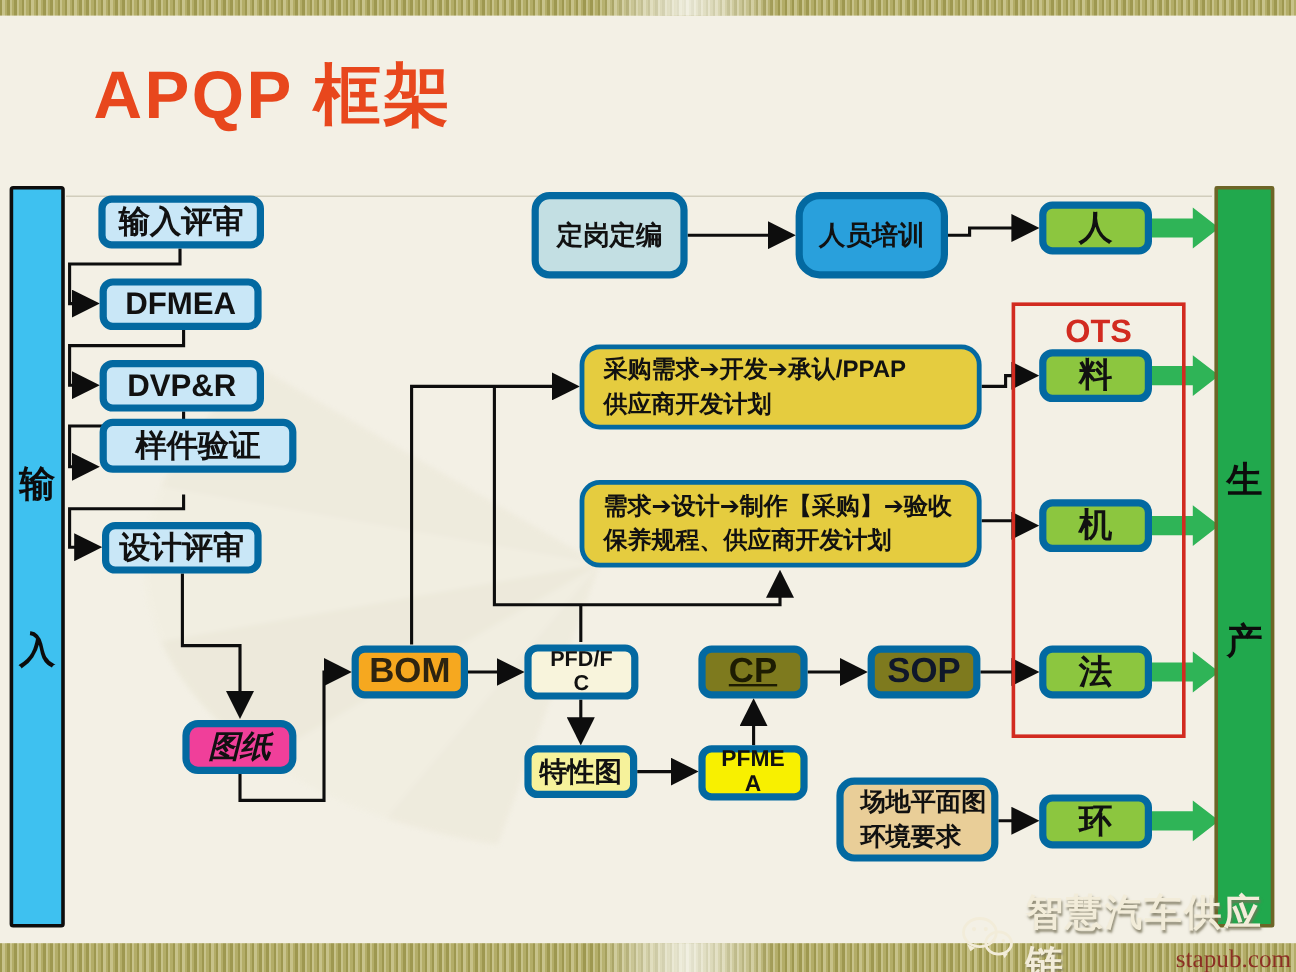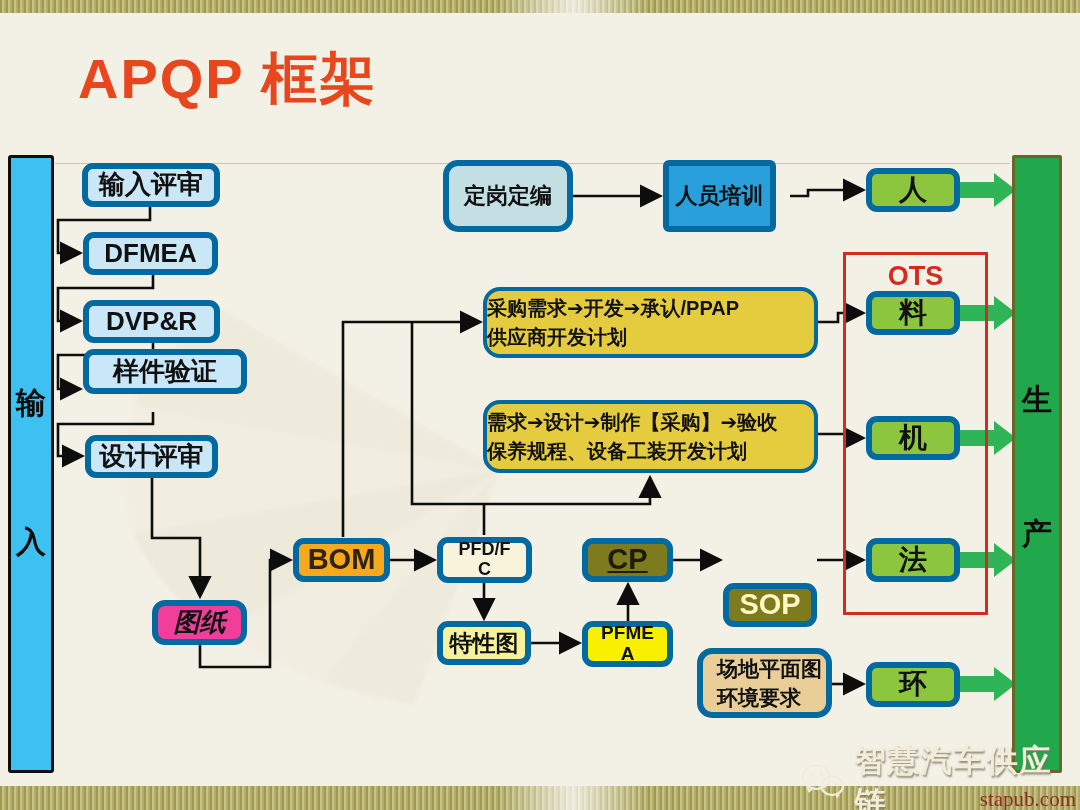--- a/index.html
+++ b/index.html
@@ -34,29 +34,29 @@
   .b-light{background:#C9E7F7;font-size:26px;}
   .n1{left:82px;top:163px;width:138px;height:44px;}
   .n2{left:83px;top:232px;width:135px;height:43px;}
   .n3{left:83px;top:300px;width:137px;height:43px;}
   .n4{left:83px;top:349px;width:164px;height:45px;text-align:right;}
   .n5{left:85px;top:435px;width:133px;height:43px;}
   .drawing{left:152px;top:600px;width:95px;height:45px;background:#F03F9A;font-size:26px;border-radius:13px;font-style:italic;}
   .bom{left:293px;top:538px;width:97px;height:44px;background:#F6A81F;font-size:29px;color:#2e2410;}
   .pfd{left:437px;top:537px;width:95px;height:46px;background:#F8F4DC;font-size:18px;line-height:1.1;}
   .cp{left:582px;top:538px;width:91px;height:44px;background:#7E7A1E;font-size:29px;color:#1d1c02;text-decoration:underline;}
-  .sop{left:723px;top:538px;width:94px;height:44px;background:#7E7A1E;font-size:29px;color:#fef9c3;margin-top:45px;}
+  .sop{left:723px;top:538px;width:94px;height:44px;background:#7E7A1E;font-size:29px;color:#0f172a;}
   .chard{left:437px;top:621px;width:94px;height:44px;background:#F6F29B;font-size:23px;}
   .pfmea{left:582px;top:621px;width:91px;height:46px;background:#F8F000;font-size:19px;line-height:1.1;}
-  .mustard{background:#E5CC3F;border-radius:17px;border-width:4px;align-items:flex-start;font-size:20px;line-height:1.45;text-align:left;}
+  .mustard{background:#E5CC3F;border-radius:17px;border-width:4px;align-items:flex-start;padding-left:16px;font-size:20px;line-height:1.45;text-align:left;}
   .purchase{left:483px;top:287px;width:335px;height:71px;}
   .equipment{left:483px;top:400px;width:335px;height:73px;}
   .site{left:697px;top:648px;width:135px;height:70px;background:#E9CE98;border-radius:15px;font-size:21px;line-height:1.4;align-items:flex-start;padding-left:14px;text-align:left;}
   .staffing{left:443px;top:160px;width:130px;height:72px;background:#C3DFE3;border-radius:15px;font-size:22px;}
-  .training{left:663px;top:160px;width:113px;height:72px;background:#29A0DC;border-radius:6px;font-size:22px;}
+  .training{left:663px;top:160px;width:127px;height:72px;background:#29A0DC;border-radius:20px;font-size:22px;}
   .gbox{width:94px;background:#8CC63F;font-size:28px;}
   .o1{left:866px;top:168px;height:44px;}
   .o2{left:866px;top:291px;height:44px;}
   .o3{left:866px;top:416px;height:44px;}
   .o4{left:866px;top:538px;height:44px;}
   .o5{left:866px;top:662px;height:45px;}
   .ots{position:absolute;left:843px;top:252px;width:145px;height:363px;border:3px solid #D22B20;z-index:1;box-sizing:border-box;}
   .ots-label{position:absolute;left:0;right:0;top:6px;text-align:center;color:#D22B20;font-size:27px;font-weight:bold;}
 
   svg.wires{position:absolute;left:0;top:0;z-index:1;pointer-events:none;}
@@ -148,21 +148,21 @@
     <span>PFME</span>
     <span>A</span>
   </div>
 
   <div class="node mustard purchase">
     <span>采购需求➔开发➔承认/PPAP</span>
     <span>供应商开发计划</span>
   </div>
   <div class="node mustard equipment">
     <span>需求➔设计➔制作【采购】➔验收</span>
-    <span>保养规程、设备工装开发计划</span>
+    <span>保养规程、供应商开发计划</span>
   </div>
 
   <div class="node site">
     <span>场地平面图</span>
     <span>环境要求</span>
   </div>
 
   <div class="node staffing">定岗定编</div>
   <div class="node training">人员培训</div>
 

